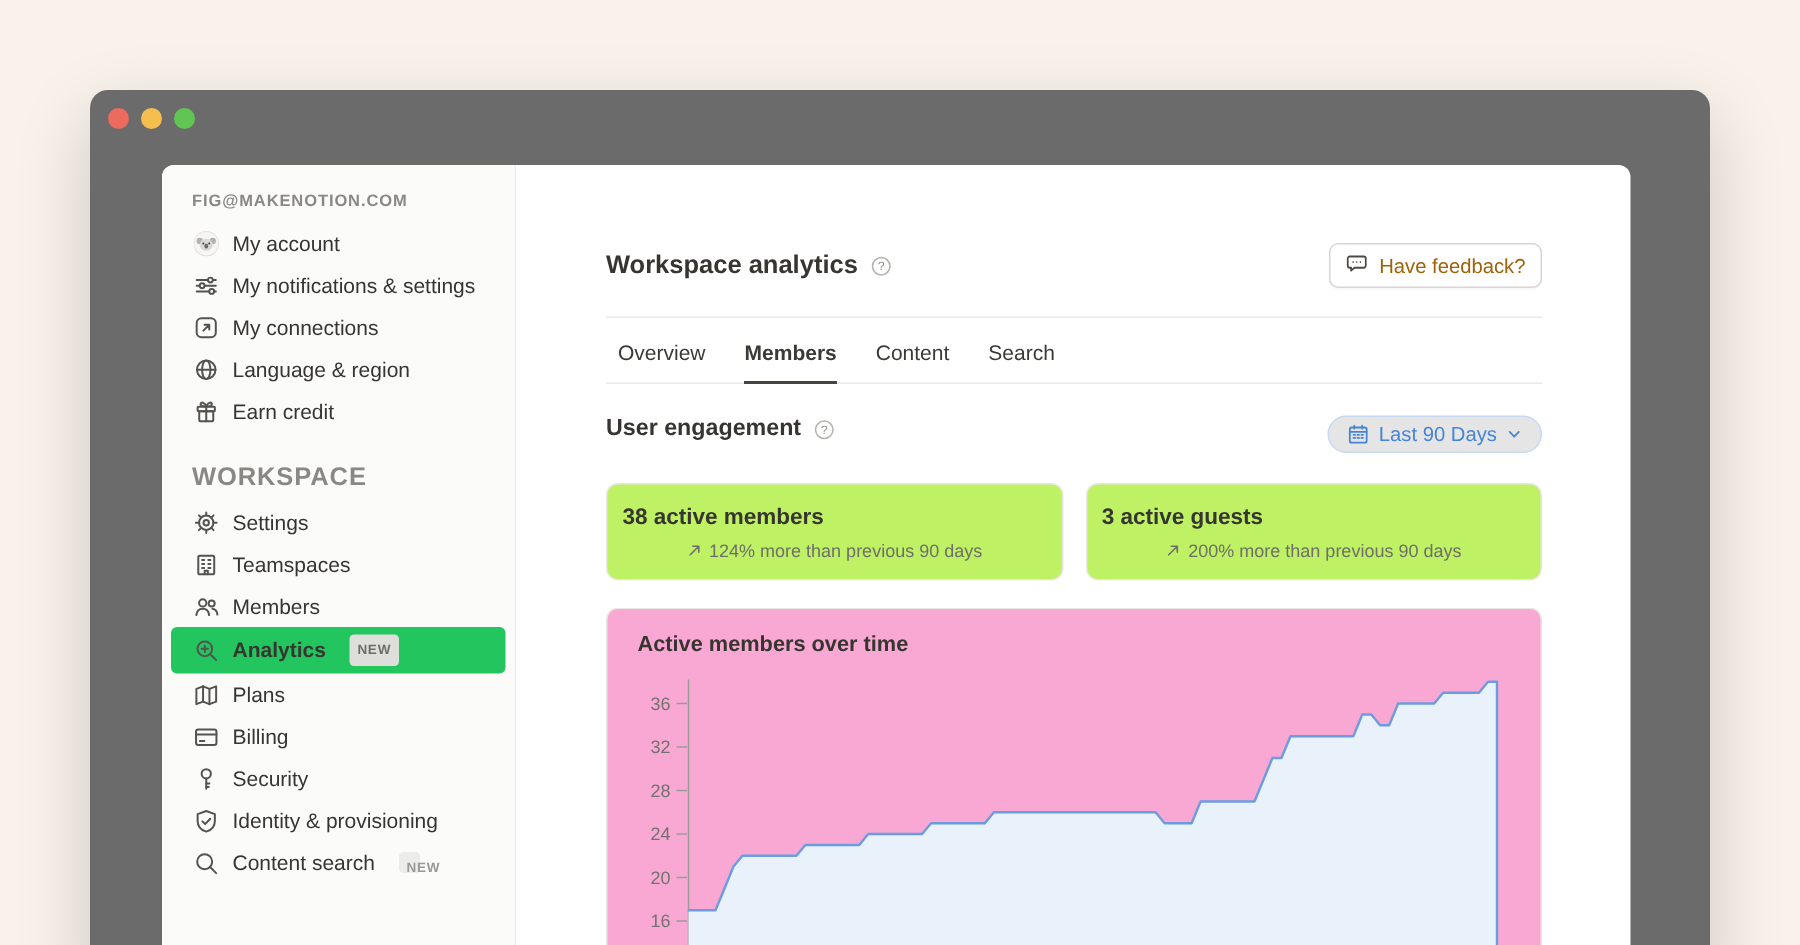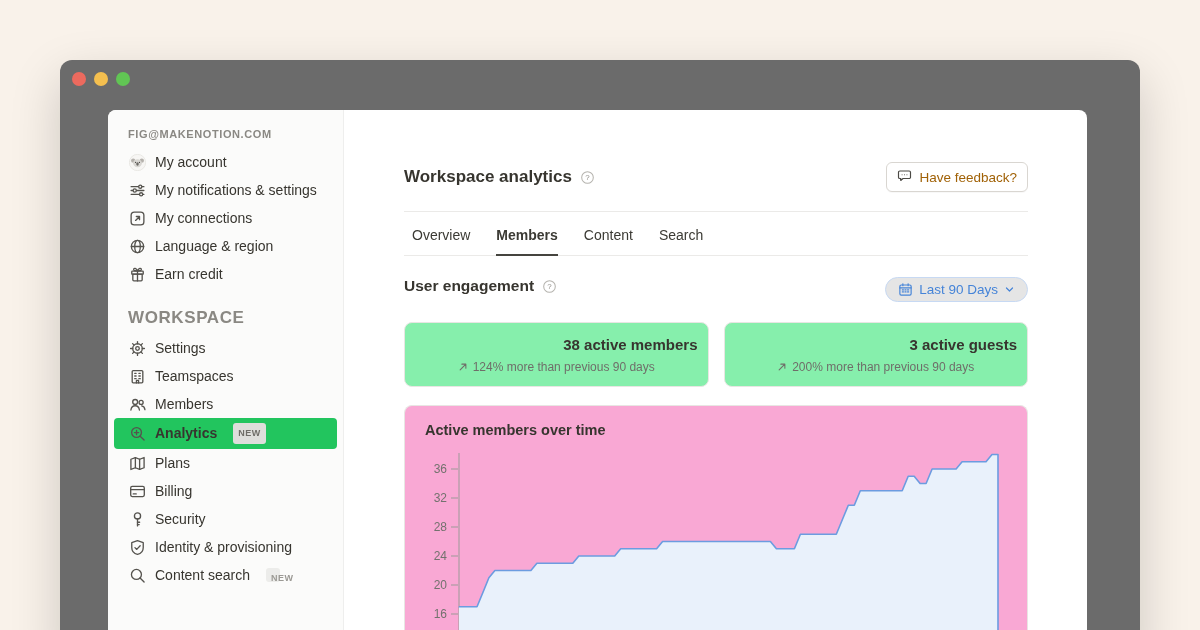--- a/index.html
+++ b/index.html
@@ -47,21 +47,21 @@
   .tab.active { font-weight:600; border-bottom-color:#45443f; }
 
   .engagement-row { display:flex; align-items:flex-start; justify-content:space-between; margin-top:21px; }
   .eng-title { display:flex; align-items:center; gap:8px; }
   h2.section-title { font-size:15.5px; font-weight:600; }
   .range-pill { display:flex; align-items:center; gap:6px; background:#e5e5e5; border:1px solid #c7d9f3;
     border-radius:14px; padding:4px 12px; font-family:inherit; font-size:13.5px; font-weight:500; color:#4584d8; cursor:pointer; }
   .range-pill svg { display:block; }
 
   .stat-cards { display:flex; gap:15px; margin-top:20px; }
-  .stat-card { flex:1 1 0; border:1px solid #e8e6e3; border-radius:8px; text-align:right; padding:13px 10px 12px; background:#86efac; }
+  .stat-card { flex:1 1 0; border:1px solid #e8e6e3; border-radius:8px; text-align:left; padding:13px 10px 12px; background:#bef264; }
   .stat-value { font-size:15px; font-weight:700; }
   .stat-delta { margin-top:7px; font-size:12px; color:#6f6e69; display:flex; align-items:center; justify-content:center; gap:5px; }
   .stat-delta svg { width:10px; height:10px; }
 
   .chart-card { margin-top:18px; border:1px solid #e8e6e3; border-radius:8px 8px 0 0; border-bottom:none; background:#f9a8d4; height:240px; }
   .chart-title { font-size:14.5px; font-weight:700; padding:16px 20px 0; }
   .chart-card svg.plot { display:block; margin-top:7px; }
 </style>
 </head>
 <body>

